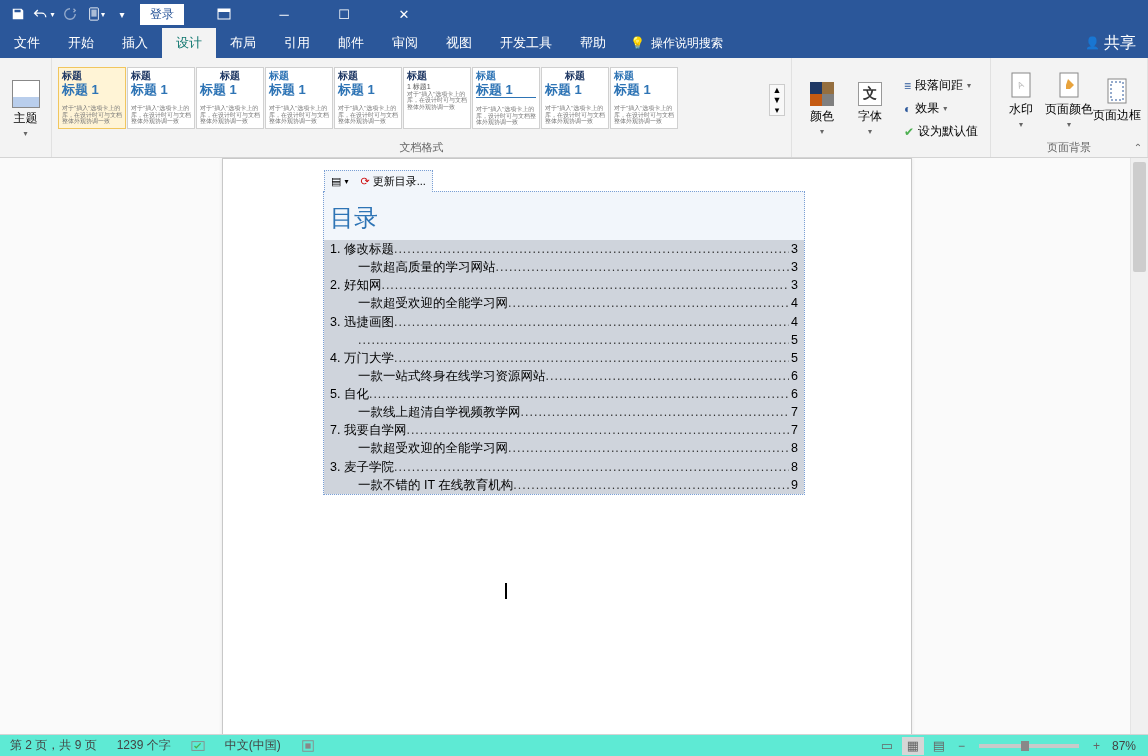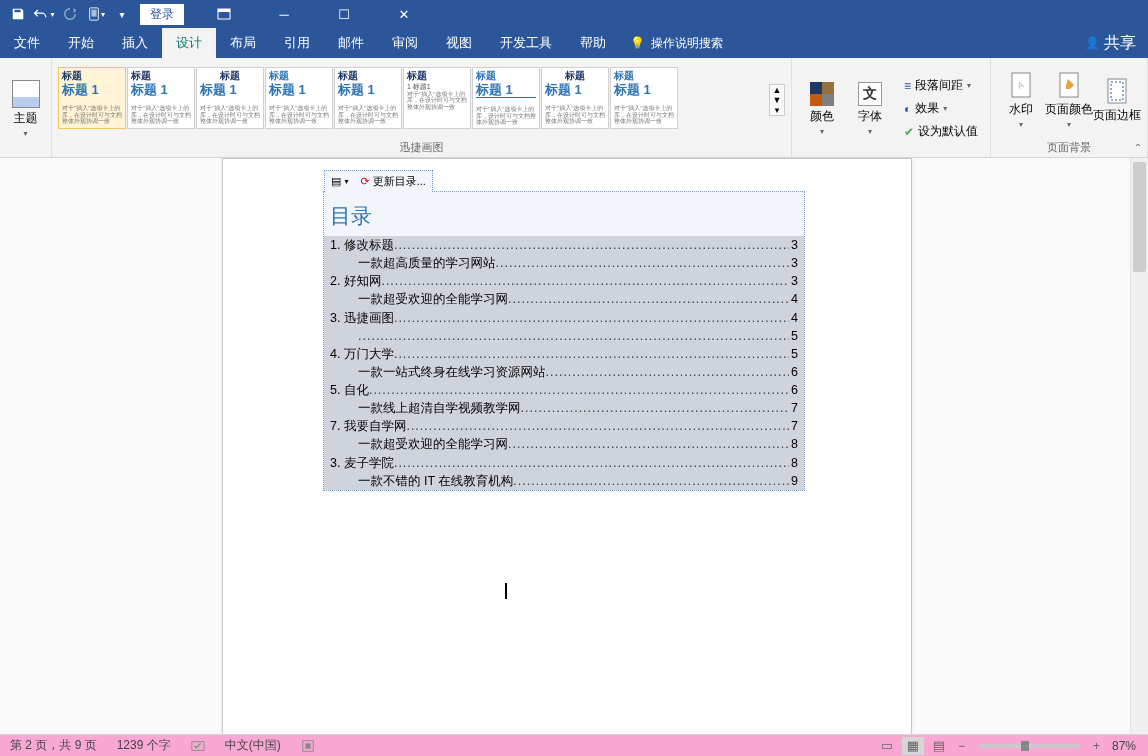--- a/index.html
+++ b/index.html
@@ -43,33 +43,33 @@
 .fmt-list { display:flex; flex-direction:column; font-size:12px; gap:2px; padding-left:4px;}
 .fmt-item { display:flex; align-items:center; gap:4px; padding:2px 6px; cursor:pointer; }
 .collapse-caret { position:absolute; right:2px; bottom:2px; font-size:10px; color:#666; cursor:pointer; width:16px; height:16px; display:flex; align-items:center; justify-content:center;}
 
 
 .docwrap { position: absolute; top: 158px; bottom: 22px; left: 0; right: 18px; overflow: hidden; background: #fafafa; }
 .page { position: absolute; left: 222px; top: 0; width: 690px; background: #fff; border: 1px solid #c8c8c8; box-shadow: 0 0 4px rgba(0,0,0,.08); padding: 0; height: 900px;}
 .toc-box { margin: 18px 0 0 0; border: 1px dotted #7a9fd4; background: #f2f6fb; width: 482px; position:relative; left: 100px;}
 .toc-toolbar { position:absolute; top:-22px; left:0; height:22px; background:#f2f6fb; border:1px dotted #7a9fd4; border-bottom:none; display:flex; align-items:center; font-size:11px; }
 .toc-tool-btn { padding: 0 6px; height:20px; display:flex; align-items:center; gap:3px; cursor:pointer;}
-.toc-title { color: #2e74b5; font-size: 21px; padding: 10px 6px 6px; }
+.toc-title { color: #2e74b5; font-size: 24px; padding: 10px 6px 6px; }
 .toc-entry { font-size: 12.5px; padding: 0 6px; display:flex; white-space:nowrap; line-height:1.45; background:#cfd4dc;}
 .toc-entry.sub { padding-left: 34px; }
 .toc-label { }
 .toc-dots { flex:1; overflow:hidden; letter-spacing:1px; color:#333;}
 .toc-page { padding-left:2px;}
 
 
 .vscroll { position:absolute; right:0; top:158px; bottom:22px; width:18px; background:#f0f0f0; border-left:1px solid #e4e4e4;}
 .vthumb { position:absolute; left:2px; right:2px; top:4px; height:110px; background:#cdcdcd; border-radius:2px;}
 
 
-.statusbar { position: absolute; bottom: 0; left: 0; right: 0; height: 22px; background: #f9a8d4; border-top: 1px solid #d4d4d4; display: flex; align-items: center; font-size: 12px; color: #444; }
+.statusbar { position: absolute; bottom: 0; left: 0; right: 0; height: 22px; background: #5eead4; border-top: 1px solid #d4d4d4; display: flex; align-items: center; font-size: 12px; color: #444; }
 .status-item { padding: 0 10px; cursor: pointer; }
 .status-right { margin-left: auto; display: flex; align-items: center; gap: 4px; padding-right: 8px;}
 .view-btn { width: 22px; height: 18px; display:flex; align-items:center; justify-content:center; cursor:pointer; color:#666; font-size:13px;}
 .view-btn.active { background:#d6d6d6; }
 .zoom-slider { width: 100px; height: 4px; background:#c9c9c9; position:relative; margin: 0 6px;}
 .zoom-slider .dot { position:absolute; top:-3px; left:42%; width:8px; height:10px; background:#888;}
 .zoom-minus, .zoom-plus { cursor:pointer; color:#666; padding:0 4px;}
 
 svg { display:block; }
 </style>
@@ -200,21 +200,21 @@
             <div class="gsub">标题 1</div>
             <div class="gbody">对于"插入"选项卡上的库，在设计时可与文档整体外观协调一致</div>
           </div>
       </div>
       <div class="gallery-scroll">
         <div>▲</div>
         <div>▼</div>
         <div>▾</div>
       </div>
     </div>
-    <div class="ribbon-group-label">迅捷画图</div>
+    <div class="ribbon-group-label">文档格式</div>
   </div>
 
   <div class="ribbon-group">
     <div class="ribbon-group-body">
       <div class="big-btn">
         <div class="colorsq">
             <div></div>
             <div></div>
             <div></div>
             <div></div>

